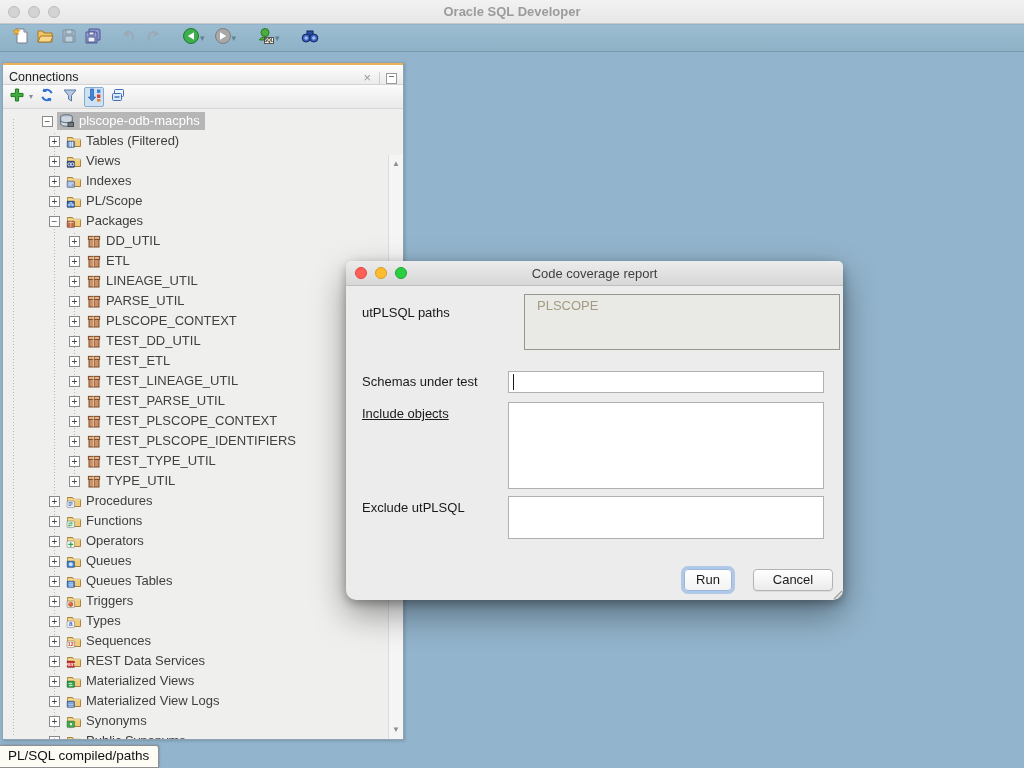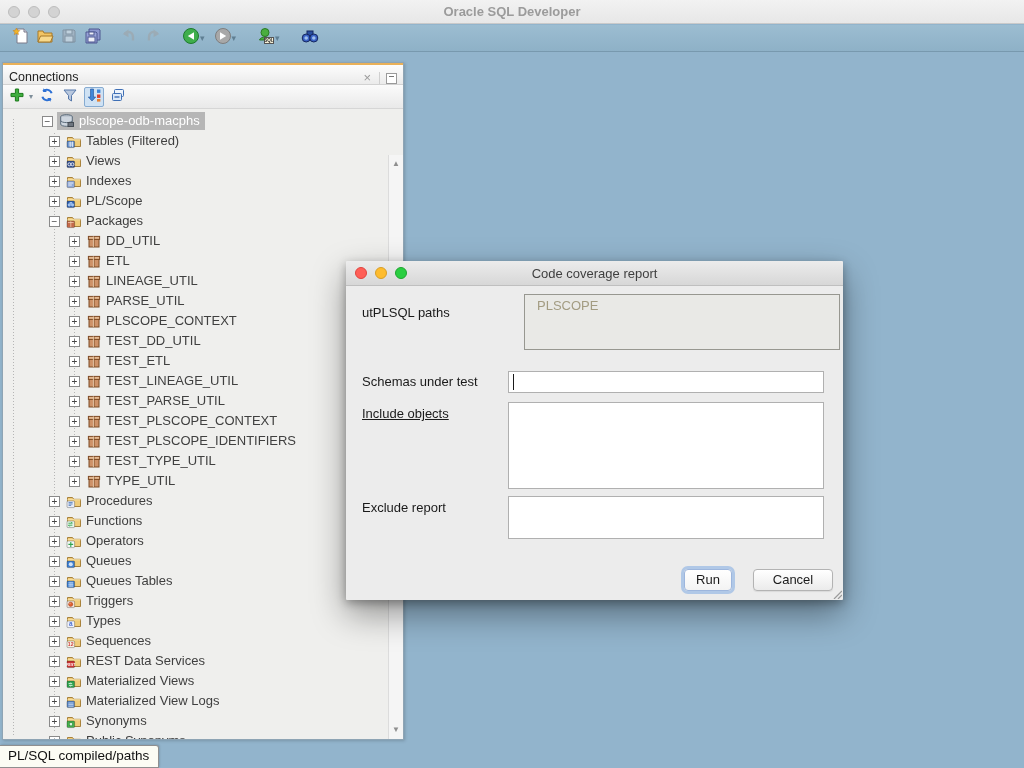--- a/index.html
+++ b/index.html
@@ -59,21 +59,21 @@
   .vscroll { position:absolute; right:0; top:46px; width:15px; bottom:0;
     background:#f5f5f5; border-left:1px solid #dcdcdc; }
   .sarrow { position:absolute; left:0; width:14px; height:14px; text-align:center;
     font-size:8px; color:#8f8f8f; line-height:14px; }
   .sarrow.up { top:2px; } .sarrow.down { bottom:2px; }
   .sthumb { position:absolute; left:1.5px; top:134px; width:11px; height:26px; border-radius:6px;
     background:linear-gradient(#b9d2ec,#7da7d4); border:1px solid #6b93bd; }
 
   
   .dialog { position:absolute; left:346px; top:261px; width:497px; height:339px; background:#ececec;
-    border-radius:1px; z-index:5;
+    border-radius:10px; z-index:5;
     box-shadow:0 14px 34px rgba(0,0,0,.4), 0 3px 10px rgba(0,0,0,.3); }
   .dlg-titlebar { height:25px; border-radius:5px 5px 0 0; background:linear-gradient(#ececec,#d7d7d7);
     border-bottom:1px solid #bfbfbf; display:flex; align-items:center; position:relative; }
   .dlg-lights { display:flex; gap:8px; margin-left:9px; }
   .dl { width:12px; height:12px; border-radius:50%; }
   .dl.red { background:#ff5f57; border:1px solid #e0443e; }
   .dl.yellow { background:#febc2e; border:1px solid #d89e26; }
   .dl.green { background:#2ace41; border:1px solid #1fa52f; }
   .dlg-title { position:absolute; left:0; right:0; text-align:center; font-size:13px; color:#3f3f3f; }
   .dlg-label { position:absolute; font-size:13px; color:#1a1a1a; }
@@ -643,21 +643,21 @@
   <div class="dlg-label" style="left:16px; top:44px;">utPLSQL paths</div>
   <textarea class="fld ta-disabled" style="top: 33px; height: 56px;" disabled="">PLSCOPE</textarea>
 
   <div class="dlg-label" style="left:16px; top:113px;">Schemas under test</div>
   <input class="fld fld-white" style="top: 110px; height: 22px;" type="text" value="">
   <div class="caret"></div>
 
   <div class="dlg-label" style="left:16px; top:145px;text-decoration:underline;">Include objects</div>
   <textarea class="fld fld-white" style="top: 141px; height: 87px;"></textarea>
 
-  <div class="dlg-label" style="left:16px; top:239px;">Exclude report</div>
+  <div class="dlg-label" style="left:16px; top:239px;">Exclude utPLSQL</div>
   <textarea class="fld fld-white" style="top: 235px; height: 43px;"></textarea>
 
   <div class="dlg-btn btn-run">Run</div>
   <div class="dlg-btn btn-cancel">Cancel</div>
 
   <svg class="grip" viewBox="0 0 11 11">
     <line x1="3" y1="11" x2="11" y2="3" stroke="#9a9a9a" stroke-width="1.2"></line>
     <line x1="7" y1="11" x2="11" y2="7" stroke="#9a9a9a" stroke-width="1.2"></line>
   </svg>
 </div>

